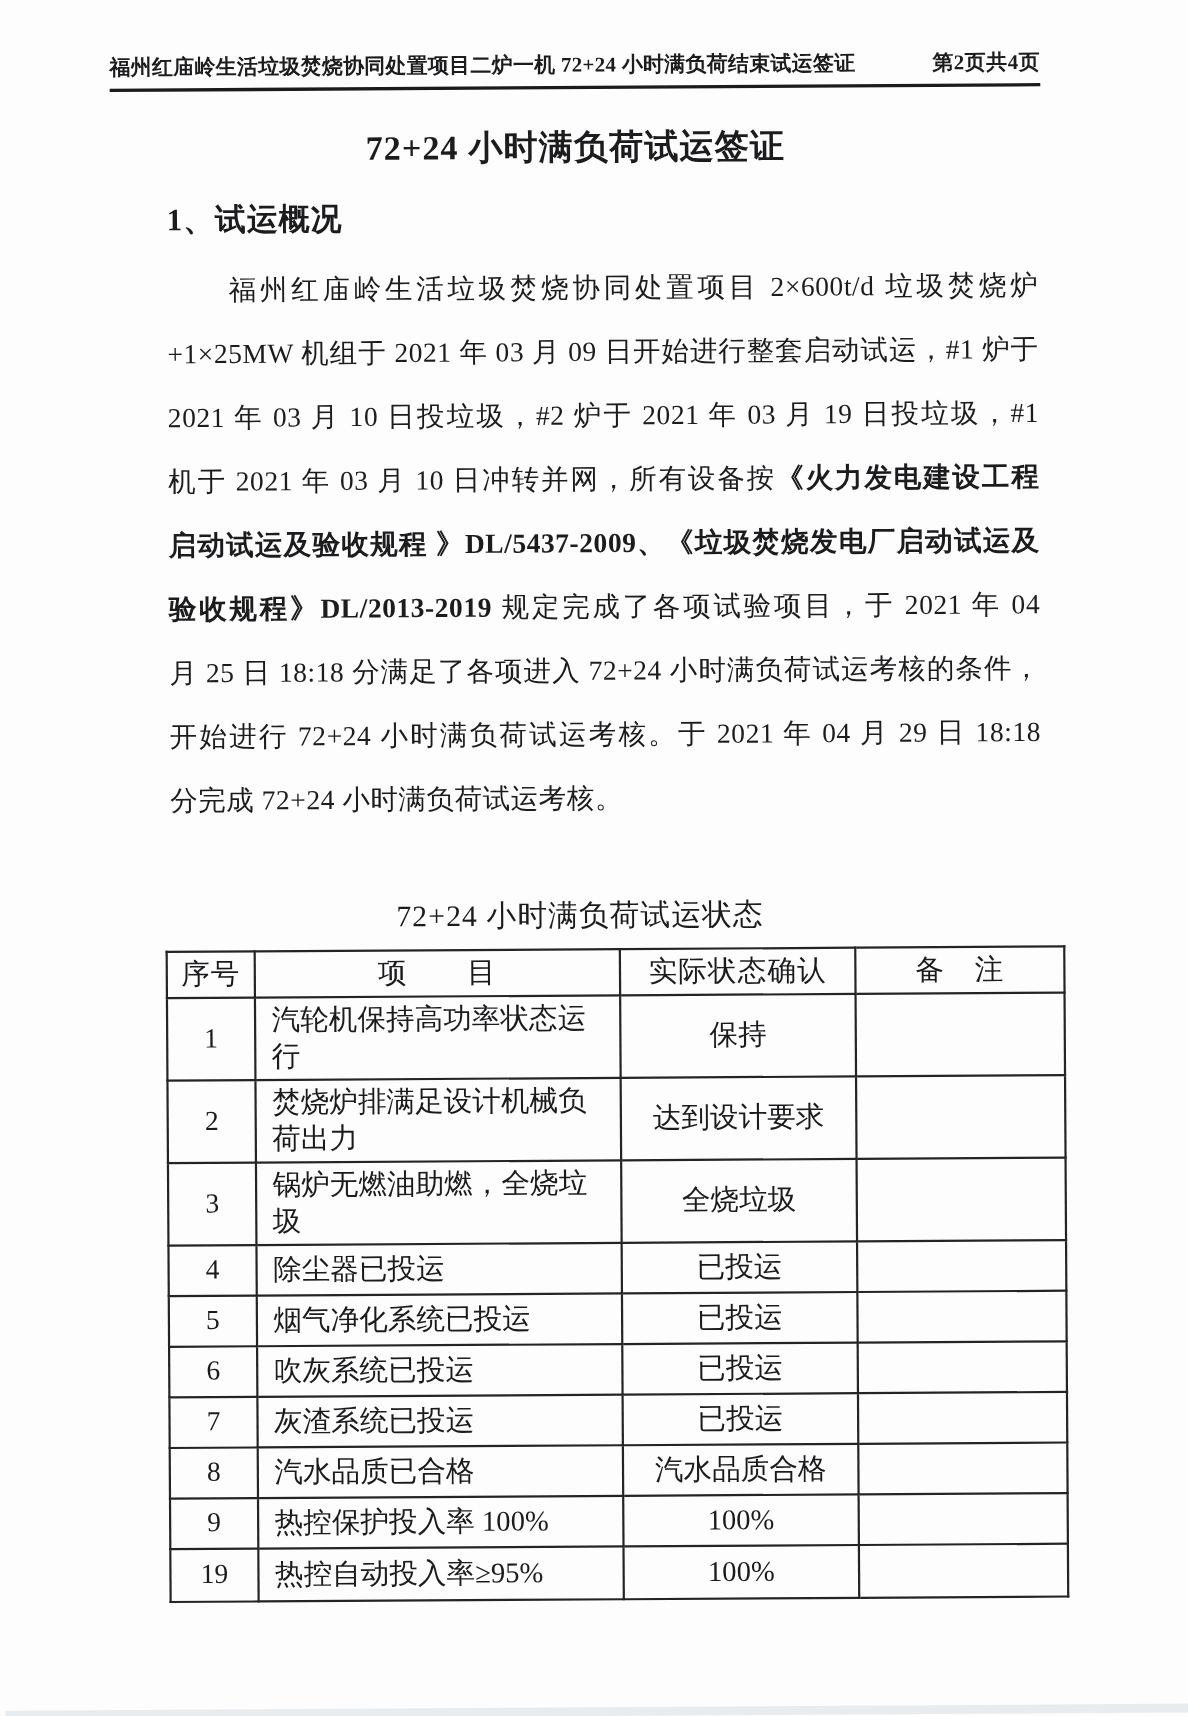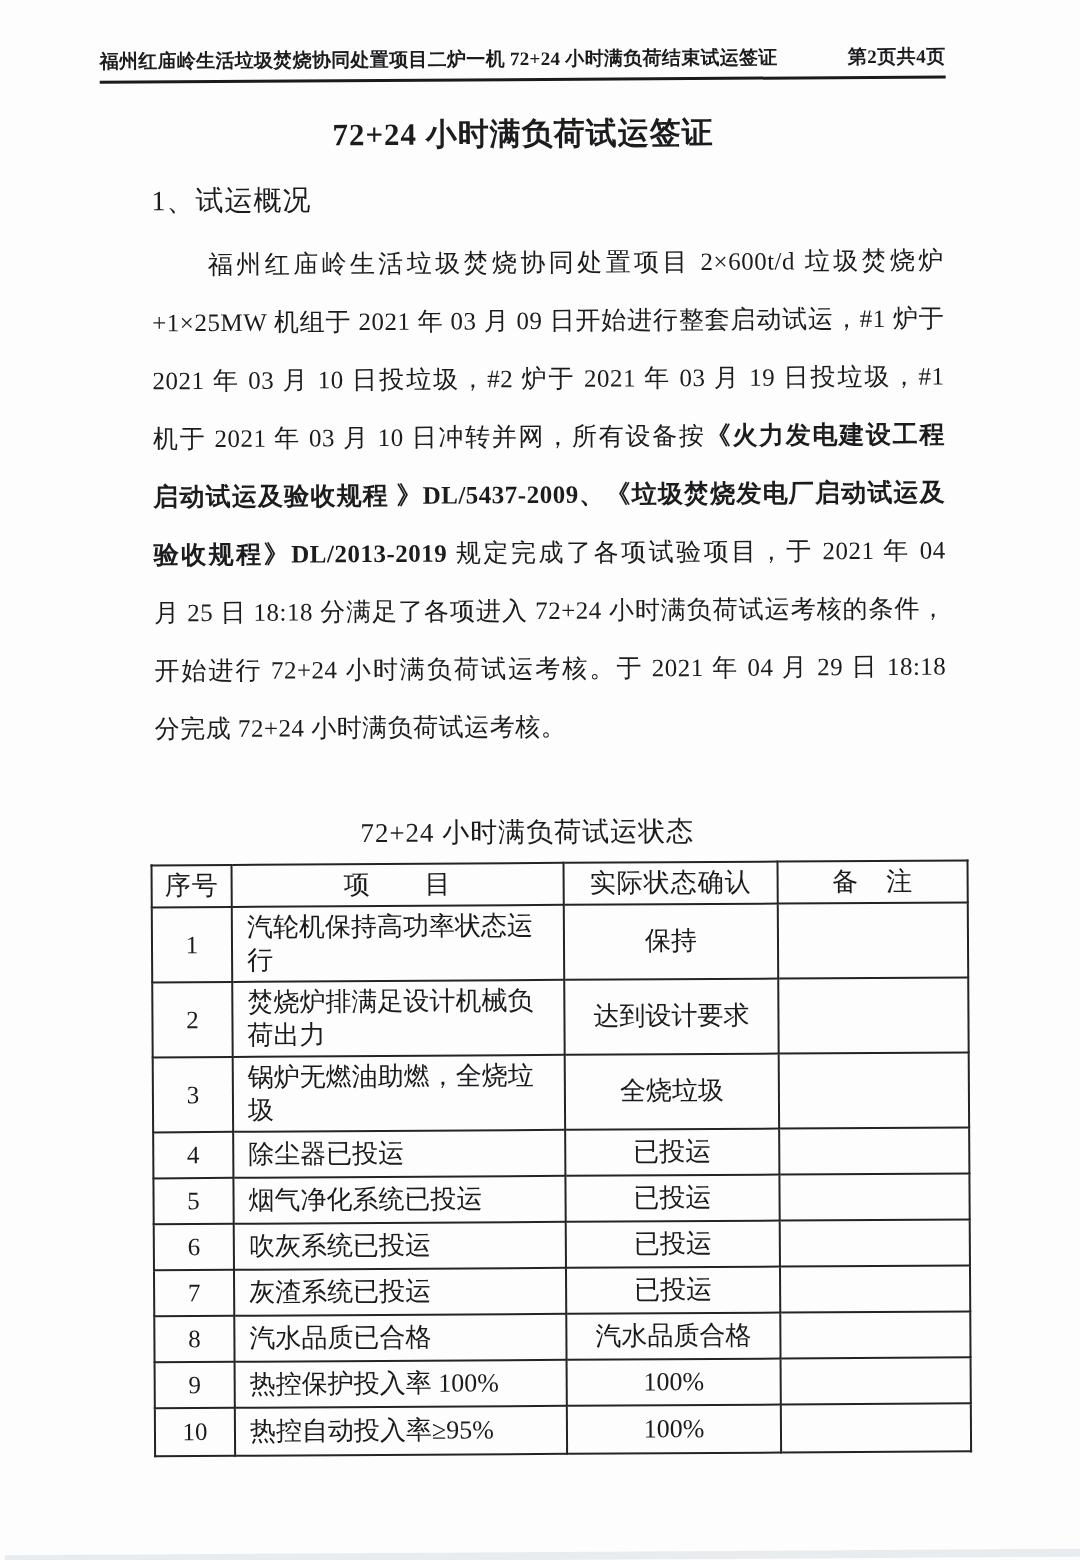--- a/index.html
+++ b/index.html
@@ -53,21 +53,21 @@
     font-weight: bold;
     letter-spacing: 1px;
     line-height: 44px;
   }
   
   .section-heading {
     position: absolute;
     left: 155px;
     top: 180px;
     font-size: 28px;
-    font-weight: normal;
+    font-weight: bold;
     line-height: 38px;
     letter-spacing: 1px;
   }
   
   .body-paragraph {
     position: absolute;
     left: 155px;
     top: 234px;
     width: 792px;
     font-size: 25px;
@@ -228,21 +228,21 @@
             <td class="status">汽水品质合格</td>
             <td class="remark"></td>
           </tr>
           <tr>
             <td class="seq">9</td>
             <td class="item">热控保护投入率 100%</td>
             <td class="status">100%</td>
             <td class="remark"></td>
           </tr>
           <tr>
-            <td class="seq">10</td>
+            <td class="seq">19</td>
             <td class="item">热控自动投入率≥95%</td>
             <td class="status">100%</td>
             <td class="remark"></td>
           </tr>
         </tbody>
     </table>
 
     <div class="scan-bottom"></div>
   </div>
 </div>

